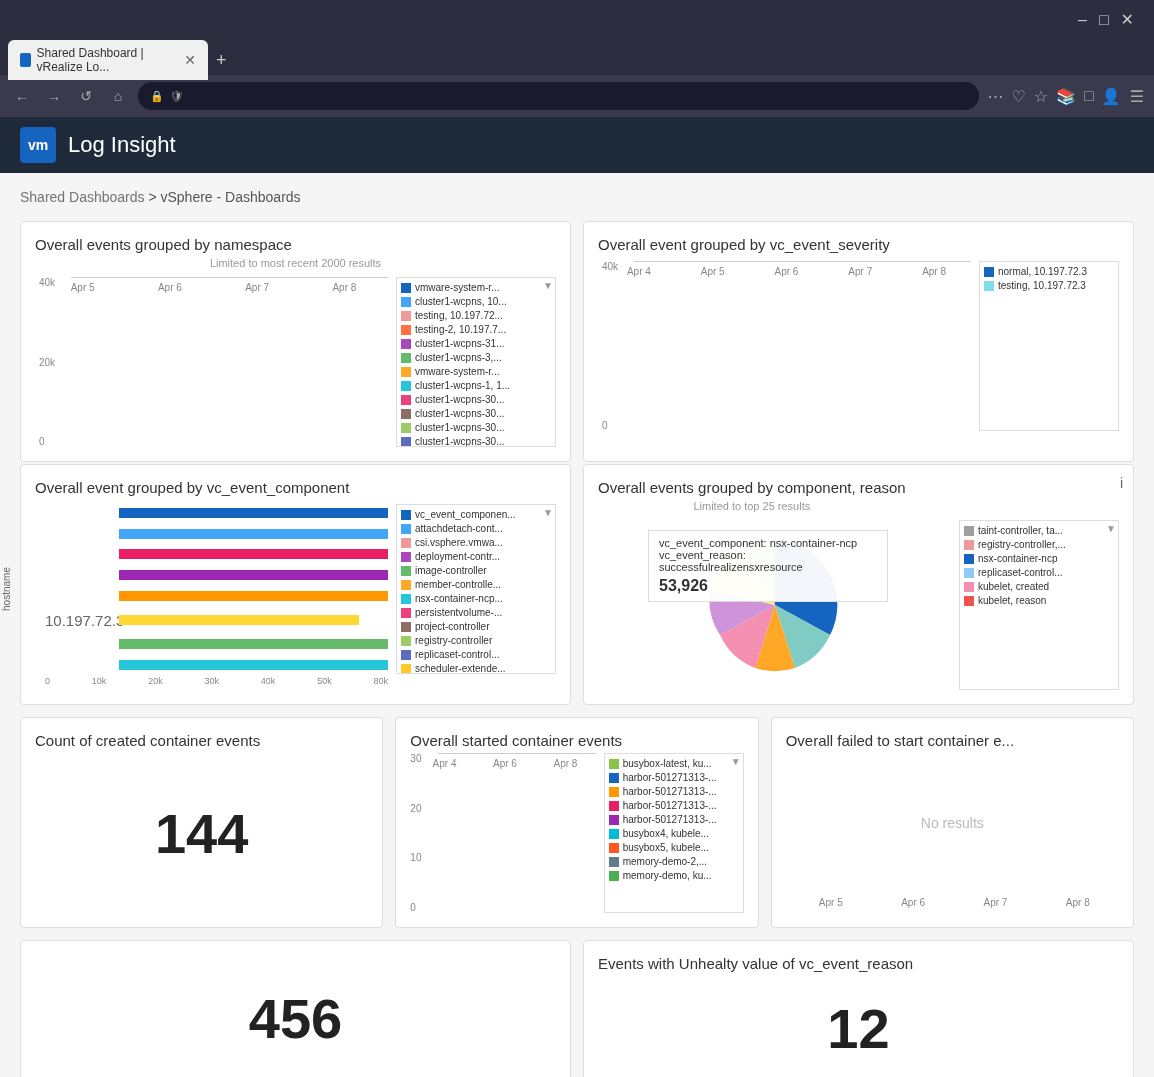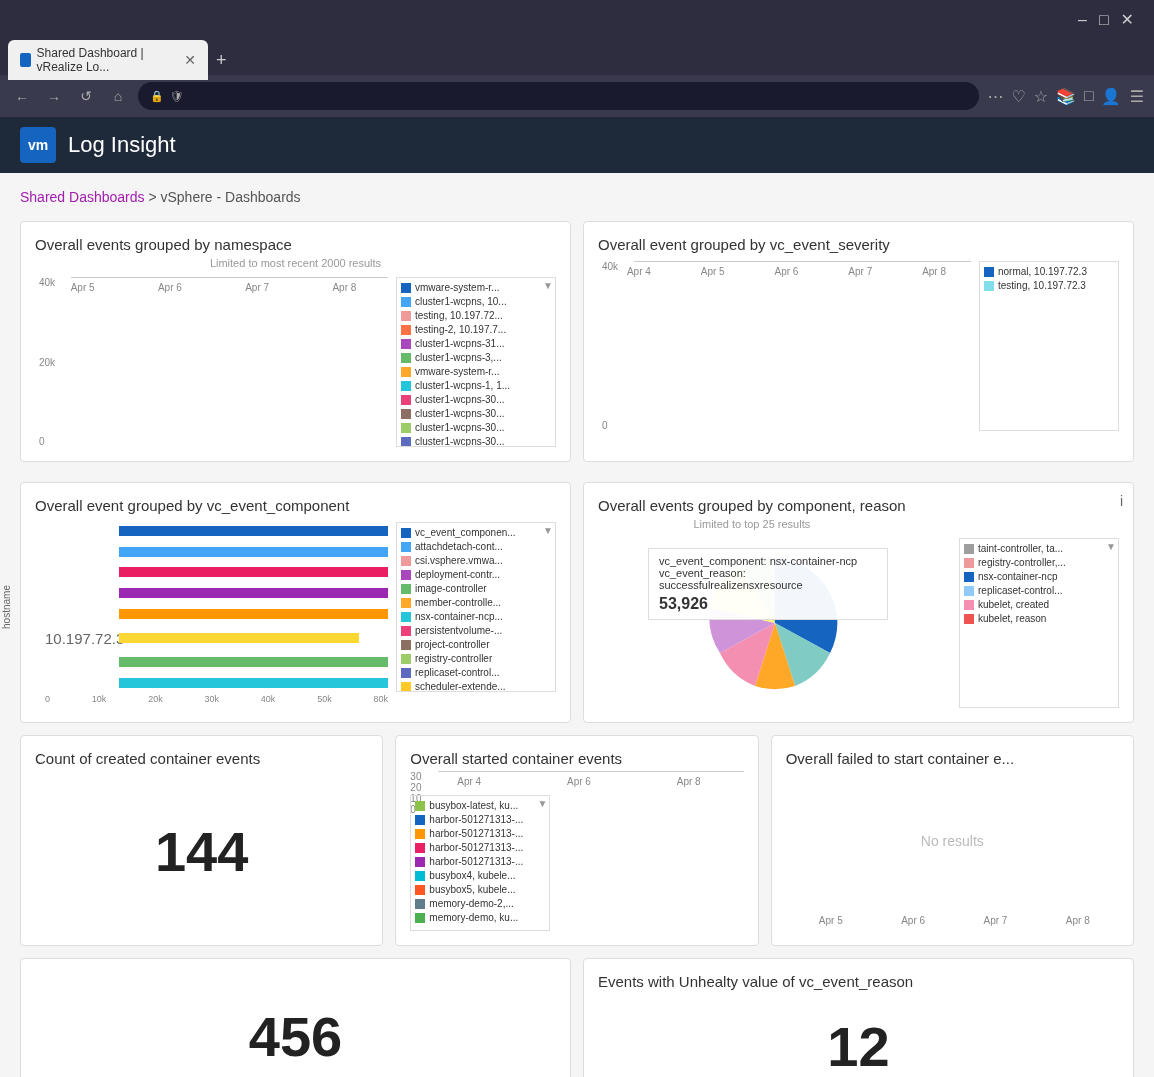--- a/index.html
+++ b/index.html
@@ -109,21 +109,21 @@
     .main-content {
       background: #f5f5f5;
       padding: 16px 20px;
       min-height: 900px;
     }
     .breadcrumb {
       color: #555;
       font-size: 14px;
       margin-bottom: 16px;
     }
-    .breadcrumb a { color: #a21caf; text-decoration: none; }
+    .breadcrumb a { color: #737373; text-decoration: none; }
     .breadcrumb span { color: #555; }
 
     
     .dashboard-grid {
       display: grid;
       grid-template-columns: 1fr 1fr;
       gap: 12px;
     }
     .dashboard-card {
       background: white;
@@ -593,21 +593,21 @@
           <div class="legend-item">
               <div class="legend-color" style="background:#80deea"></div>
               <span>testing, 10.197.72.3</span>
             </div>
         </div>
       </div>
     </div>
 
   </div>
 
-  <div class="dashboard-grid" style="margin-top:20px;">
+  <div class="dashboard-grid" style="margin-top:2px;">
 
     <div class="dashboard-card">
       <div class="card-title">Overall event grouped by vc_event_component</div>
       <div style="display:flex;gap:8px;height:170px;margin-top:8px;">
         <div style="position:relative;flex:1;">
           <div style="position:absolute;left:-50px;top:50%;transform:translateY(-50%) rotate(-90deg);font-size:10px;color:#666;white-space:nowrap;">hostname</div>
           <div style="margin-left:10px;height:100%;position:relative;">
 
             <div style="display:flex;flex-direction:column;justify-content:space-between;height:100%;padding:4px 0;">
               <div style="display:flex;align-items:center;gap:4px;">
@@ -778,21 +778,21 @@
 
   <div class="three-col-row">
 
     <div class="big-number-card">
       <div class="card-title">Count of created container events</div>
       <div class="big-number">144</div>
     </div>
 
     <div class="dashboard-card">
       <div class="card-title">Overall started container events</div>
-      <div class="started-chart" style="flex-direction:column;">
+      <div class="started-chart" style="">
         <div style="position:relative;flex:1;margin-left:28px;">
           <div class="y-axis-labels" style="left:-28px;">
             <span>30</span>
             <span>20</span>
             <span>10</span>
             <span>0</span>
           </div>
           <div class="started-bars">
             <div class="bars-container">
 

